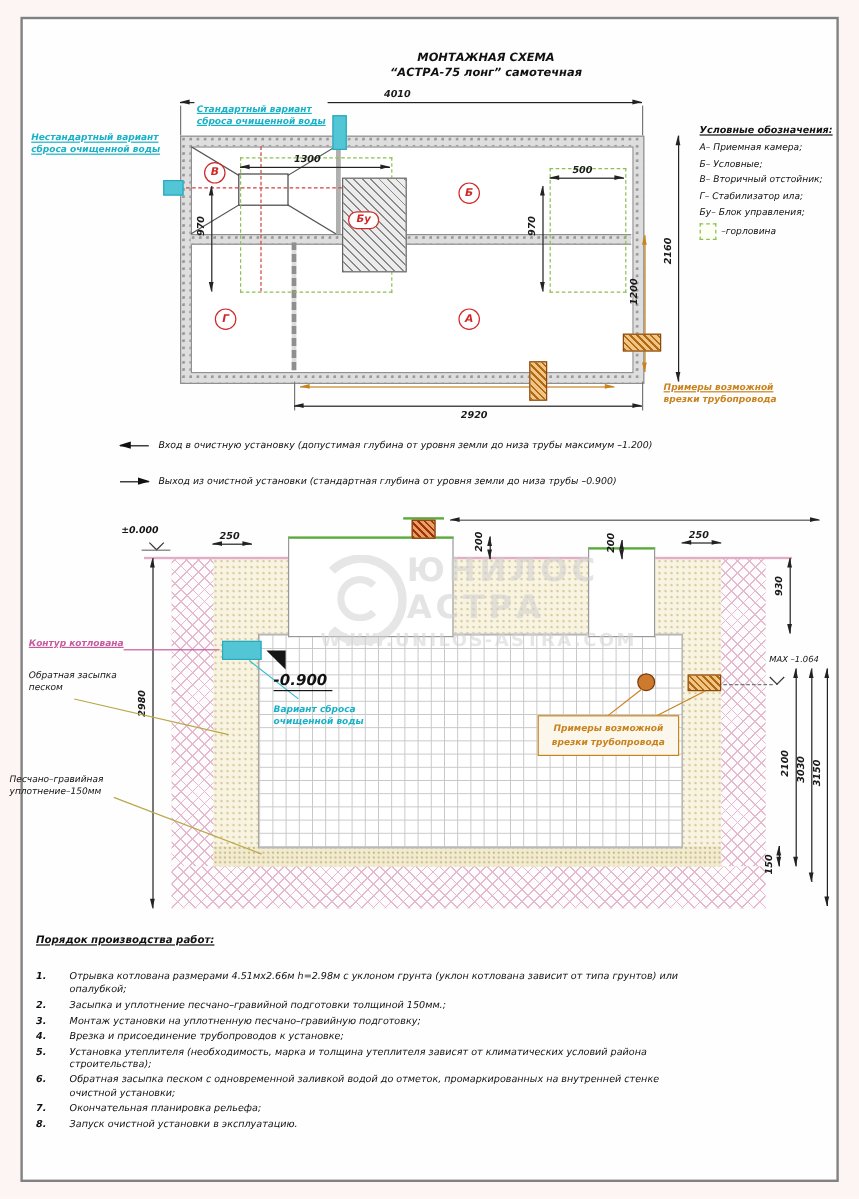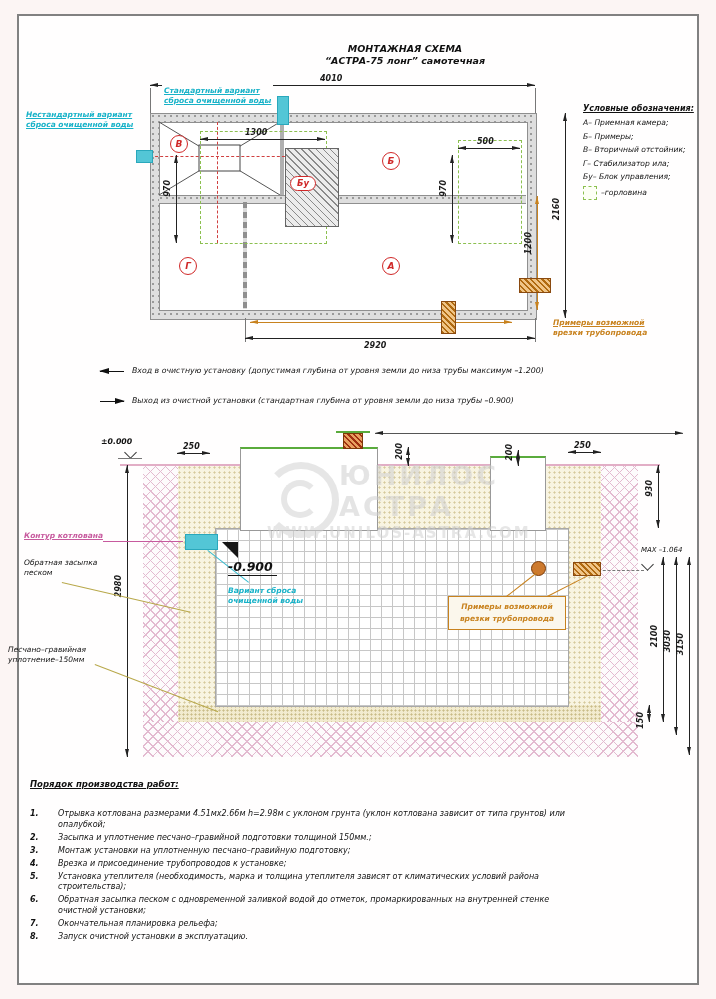--- a/index.html
+++ b/index.html
@@ -122,34 +122,34 @@
   <div class="dt dtv" style="left:163px;top:180px;">970</div>
   <div class="dv" style="left:452px;top:155px;height:88px;"></div>
   <div class="dt dtv" style="left:439px;top:180px;">970</div>
   <div class="dv or" style="left:537px;top:196px;height:114px;"></div>
   <div class="dt dtv" style="left:524px;top:232px;">1200</div>
   <div class="dv" style="left:565px;top:113px;height:205px;"></div>
   <div class="dt dtv" style="left:552px;top:198px;">2160</div>
   <div class="ext" style="left:245px;top:318px;height:24px;"></div>
   <div class="ext" style="left:535px;top:318px;height:24px;"></div>
   <div class="dh" style="left:245px;top:338px;width:290px;"></div>
-  <div class="dt" style="left:364px;top:341px;text-align:center;">2920</div>
+  <div class="dt" style="left:384px;top:341px;text-align:center;">2920</div>
   <div class="dh or" style="left:250px;top:322px;width:262px;"></div>
 
   <div class="abs hatchor" style="left:519px;top:278px;width:30px;height:13px;"></div>
   <div class="abs hatchor" style="left:441px;top:301px;width:13px;height:31px;"></div>
   <div class="lbl orl" style="left:553px;top:318px;">
     <span class="u">Примеры возможной</span><br>
     <span>врезки трубопровода</span>
   </div>
 
   <div class="abs" id="legend">
     <div class="lt">Условные обозначения:</div>
     <div class="li">А– Приемная камера;</div>
-    <div class="li">Б– Примеры;</div>
+    <div class="li">Б– Условные;</div>
     <div class="li">В– Вторичный отстойник;</div>
     <div class="li">Г– Стабилизатор ила;</div>
     <div class="li">Бу– Блок управления;</div>
     <div class="neck">
       <span class="sq"></span>
       <span class="li">–горловина</span>
     </div>
   </div>
 
   <div class="abs" style="left:100px;top:371px;width:24px;border-top:1.5px solid #111;">

